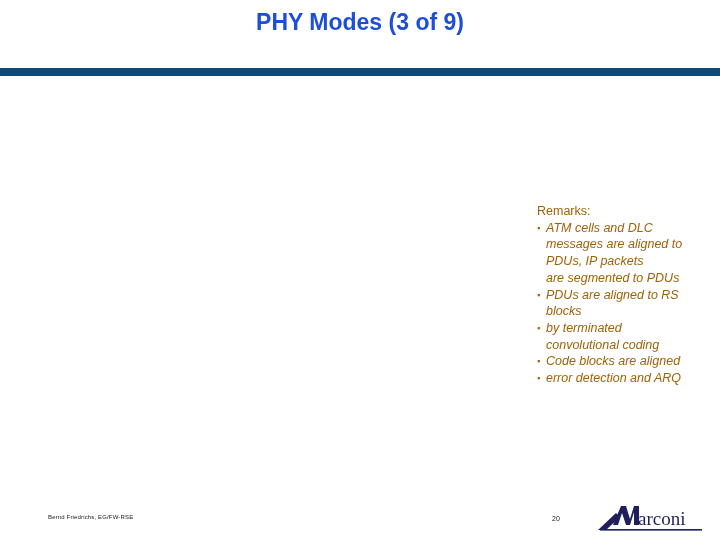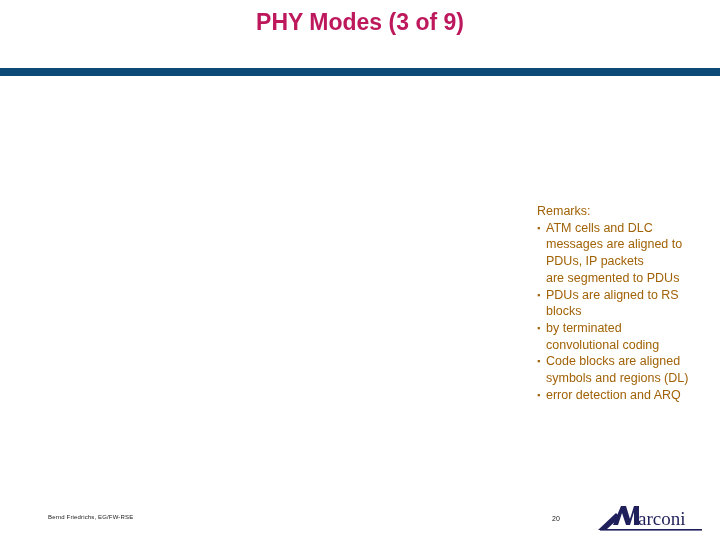--- a/index.html
+++ b/index.html
@@ -15,21 +15,21 @@
     position: relative;
   }
 
   
   #slide-title {
     position: absolute;
     left: 0;
     top: 8px;
     width: 720px;
     text-align: center;
-    color: #be185d;
+    color: #1d4ed8;
     font-weight: bold;
     font-size: 23px;
     line-height: 28px;
     letter-spacing: 0px;
   }
   #slide-title .title-line {
     display: block;
     white-space: nowrap;
   }
 
@@ -82,20 +82,21 @@
   .remark-item .remark-bullet {
     position: absolute;
     left: 0;
     top: 0;
     font-size: 9px;
     line-height: 16.7px;
   }
   .remark-line {
     display: block;
     white-space: nowrap;
+    font-style: italic;
   }
   .remark-line.cont {
     padding-left: 0;
   }
 
   
   #footer-author {
     position: absolute;
     left: 48px;
     top: 513px;
@@ -156,21 +157,20 @@
 
     <span class="remark-item">
       <span class="remark-bullet">▪</span>
       <span class="remark-line cont">by terminated</span>
       <span class="remark-line cont">convolutional coding</span>
     </span>
 
     <span class="remark-item">
       <span class="remark-bullet">▪</span>
       <span class="remark-line">Code blocks are aligned</span>
-      <span class="remark-line cont">symbols and regions (DL)</span>
     </span>
 
     <span class="remark-item">
       <span class="remark-bullet">▪</span>
       <span class="remark-line cont">error detection and ARQ</span>
     </span>
   </div>
 
 </div>
 

